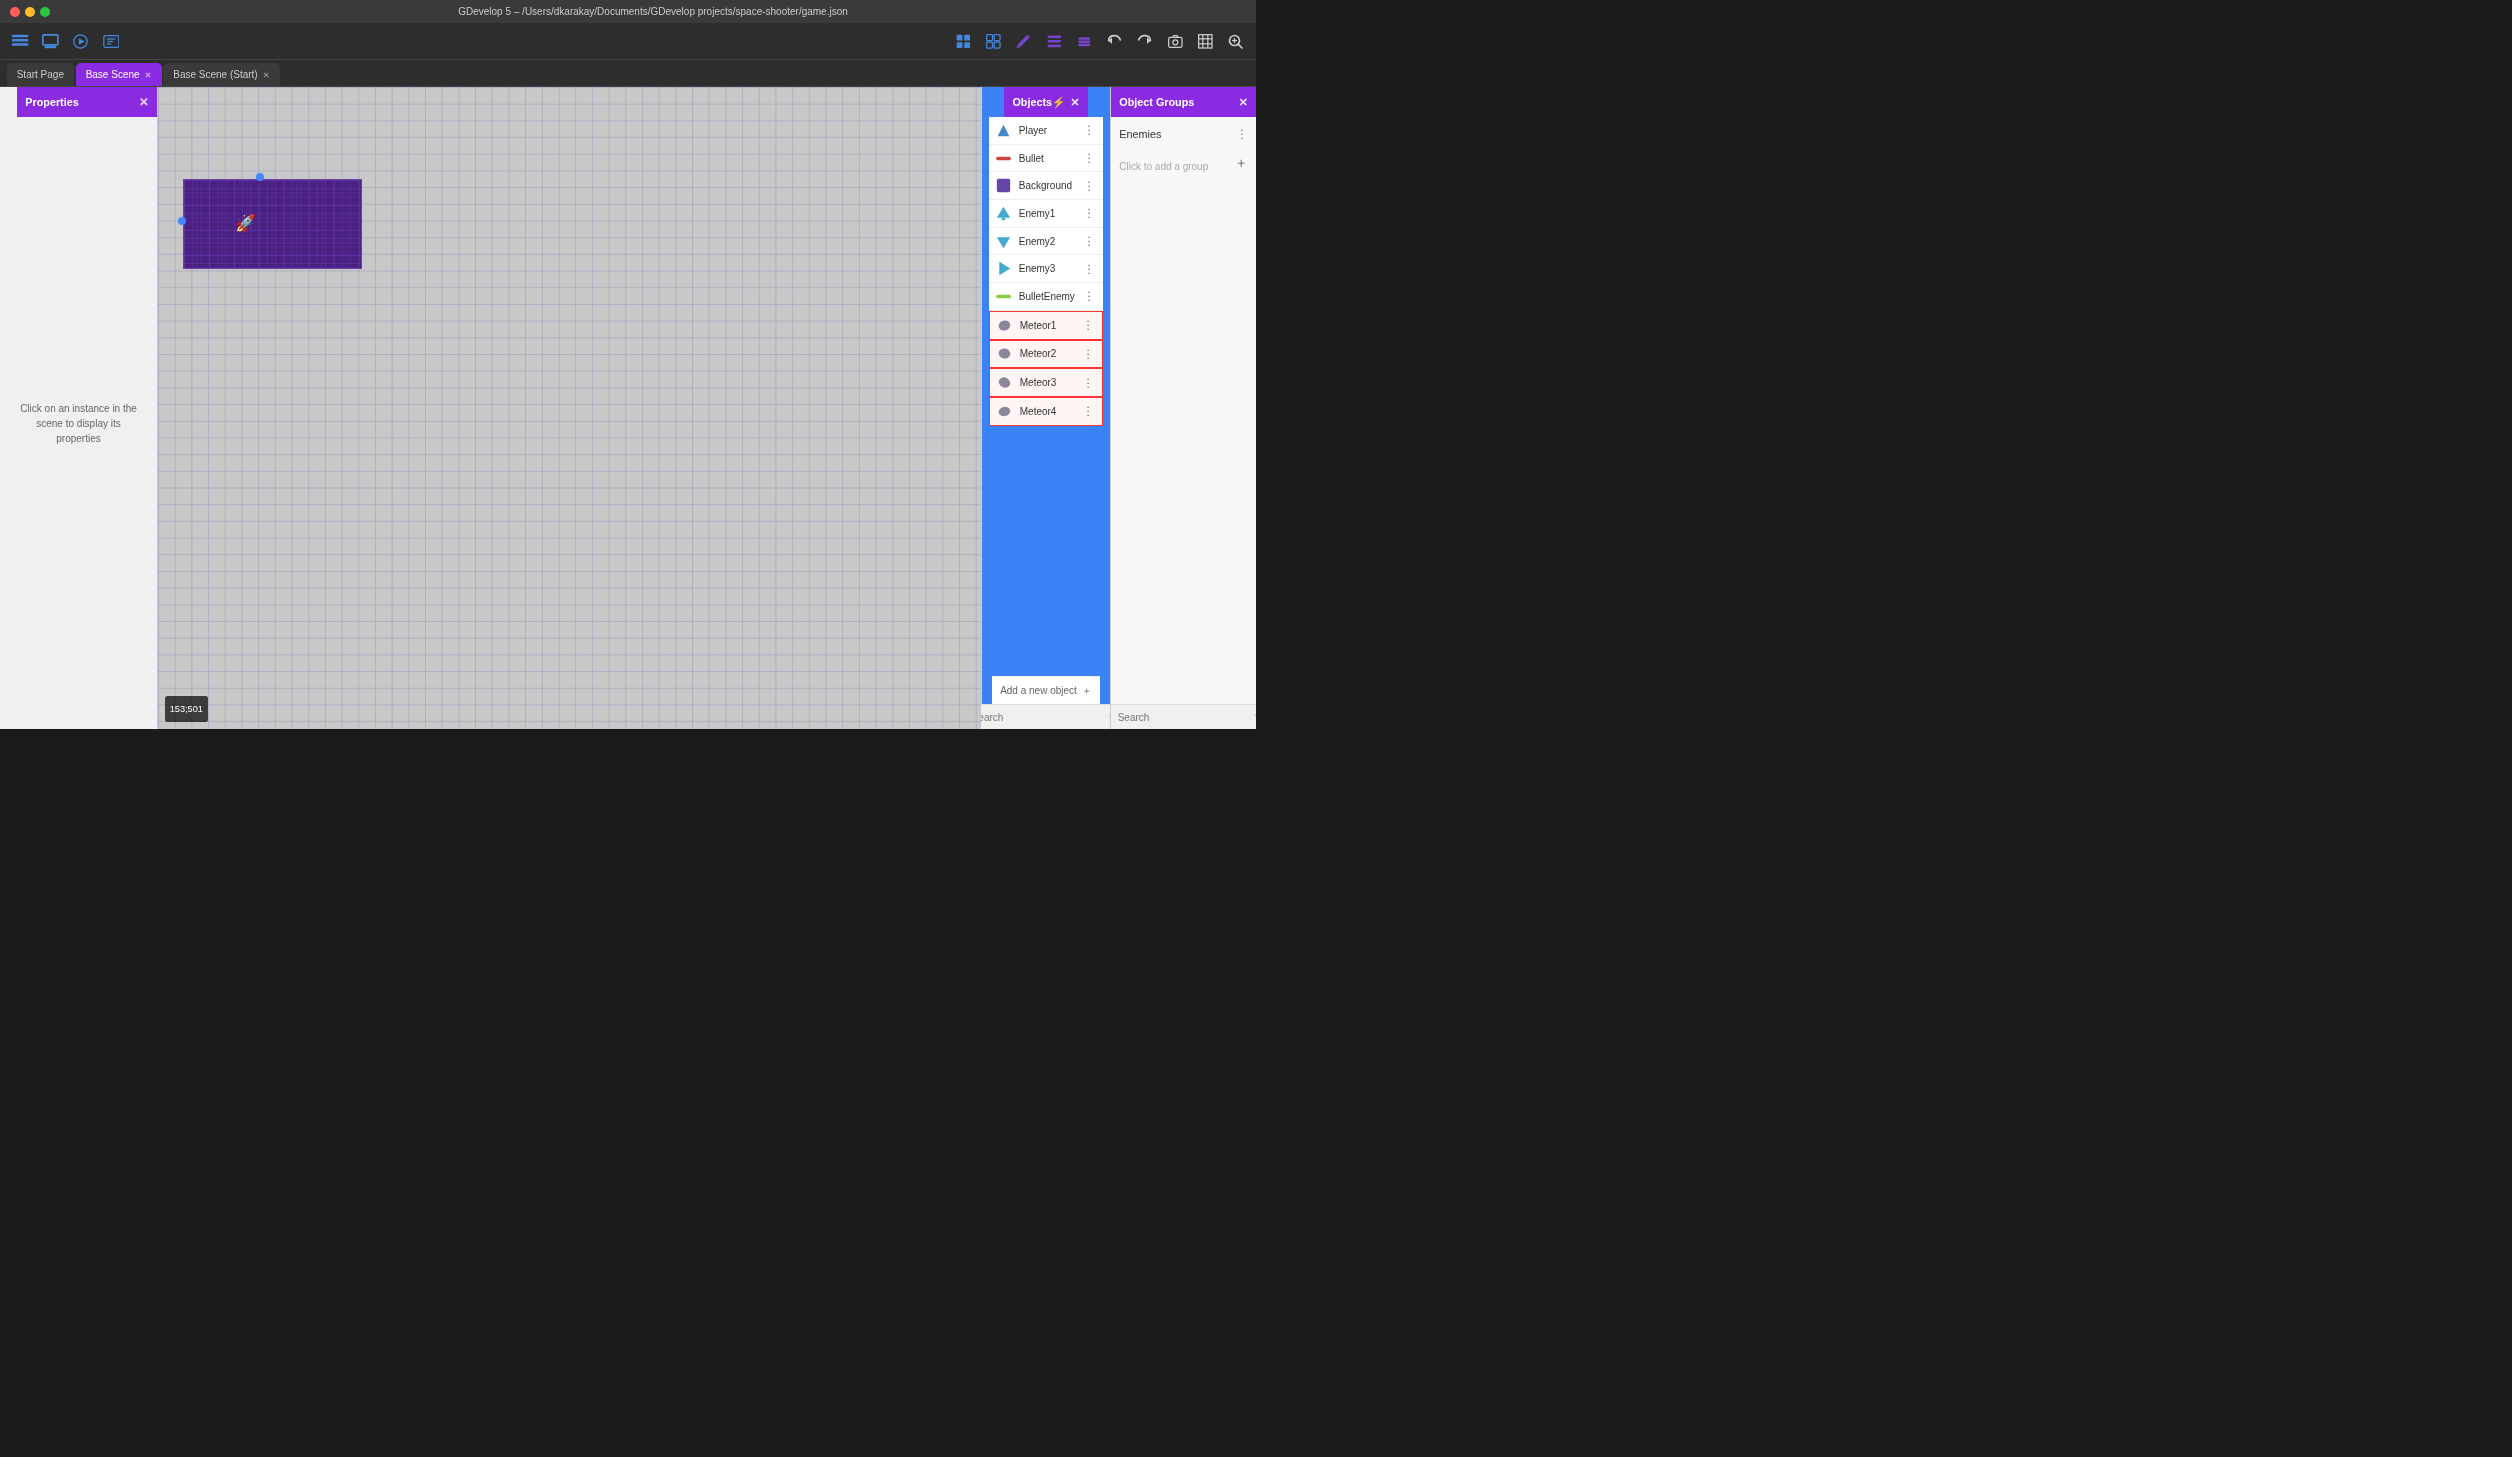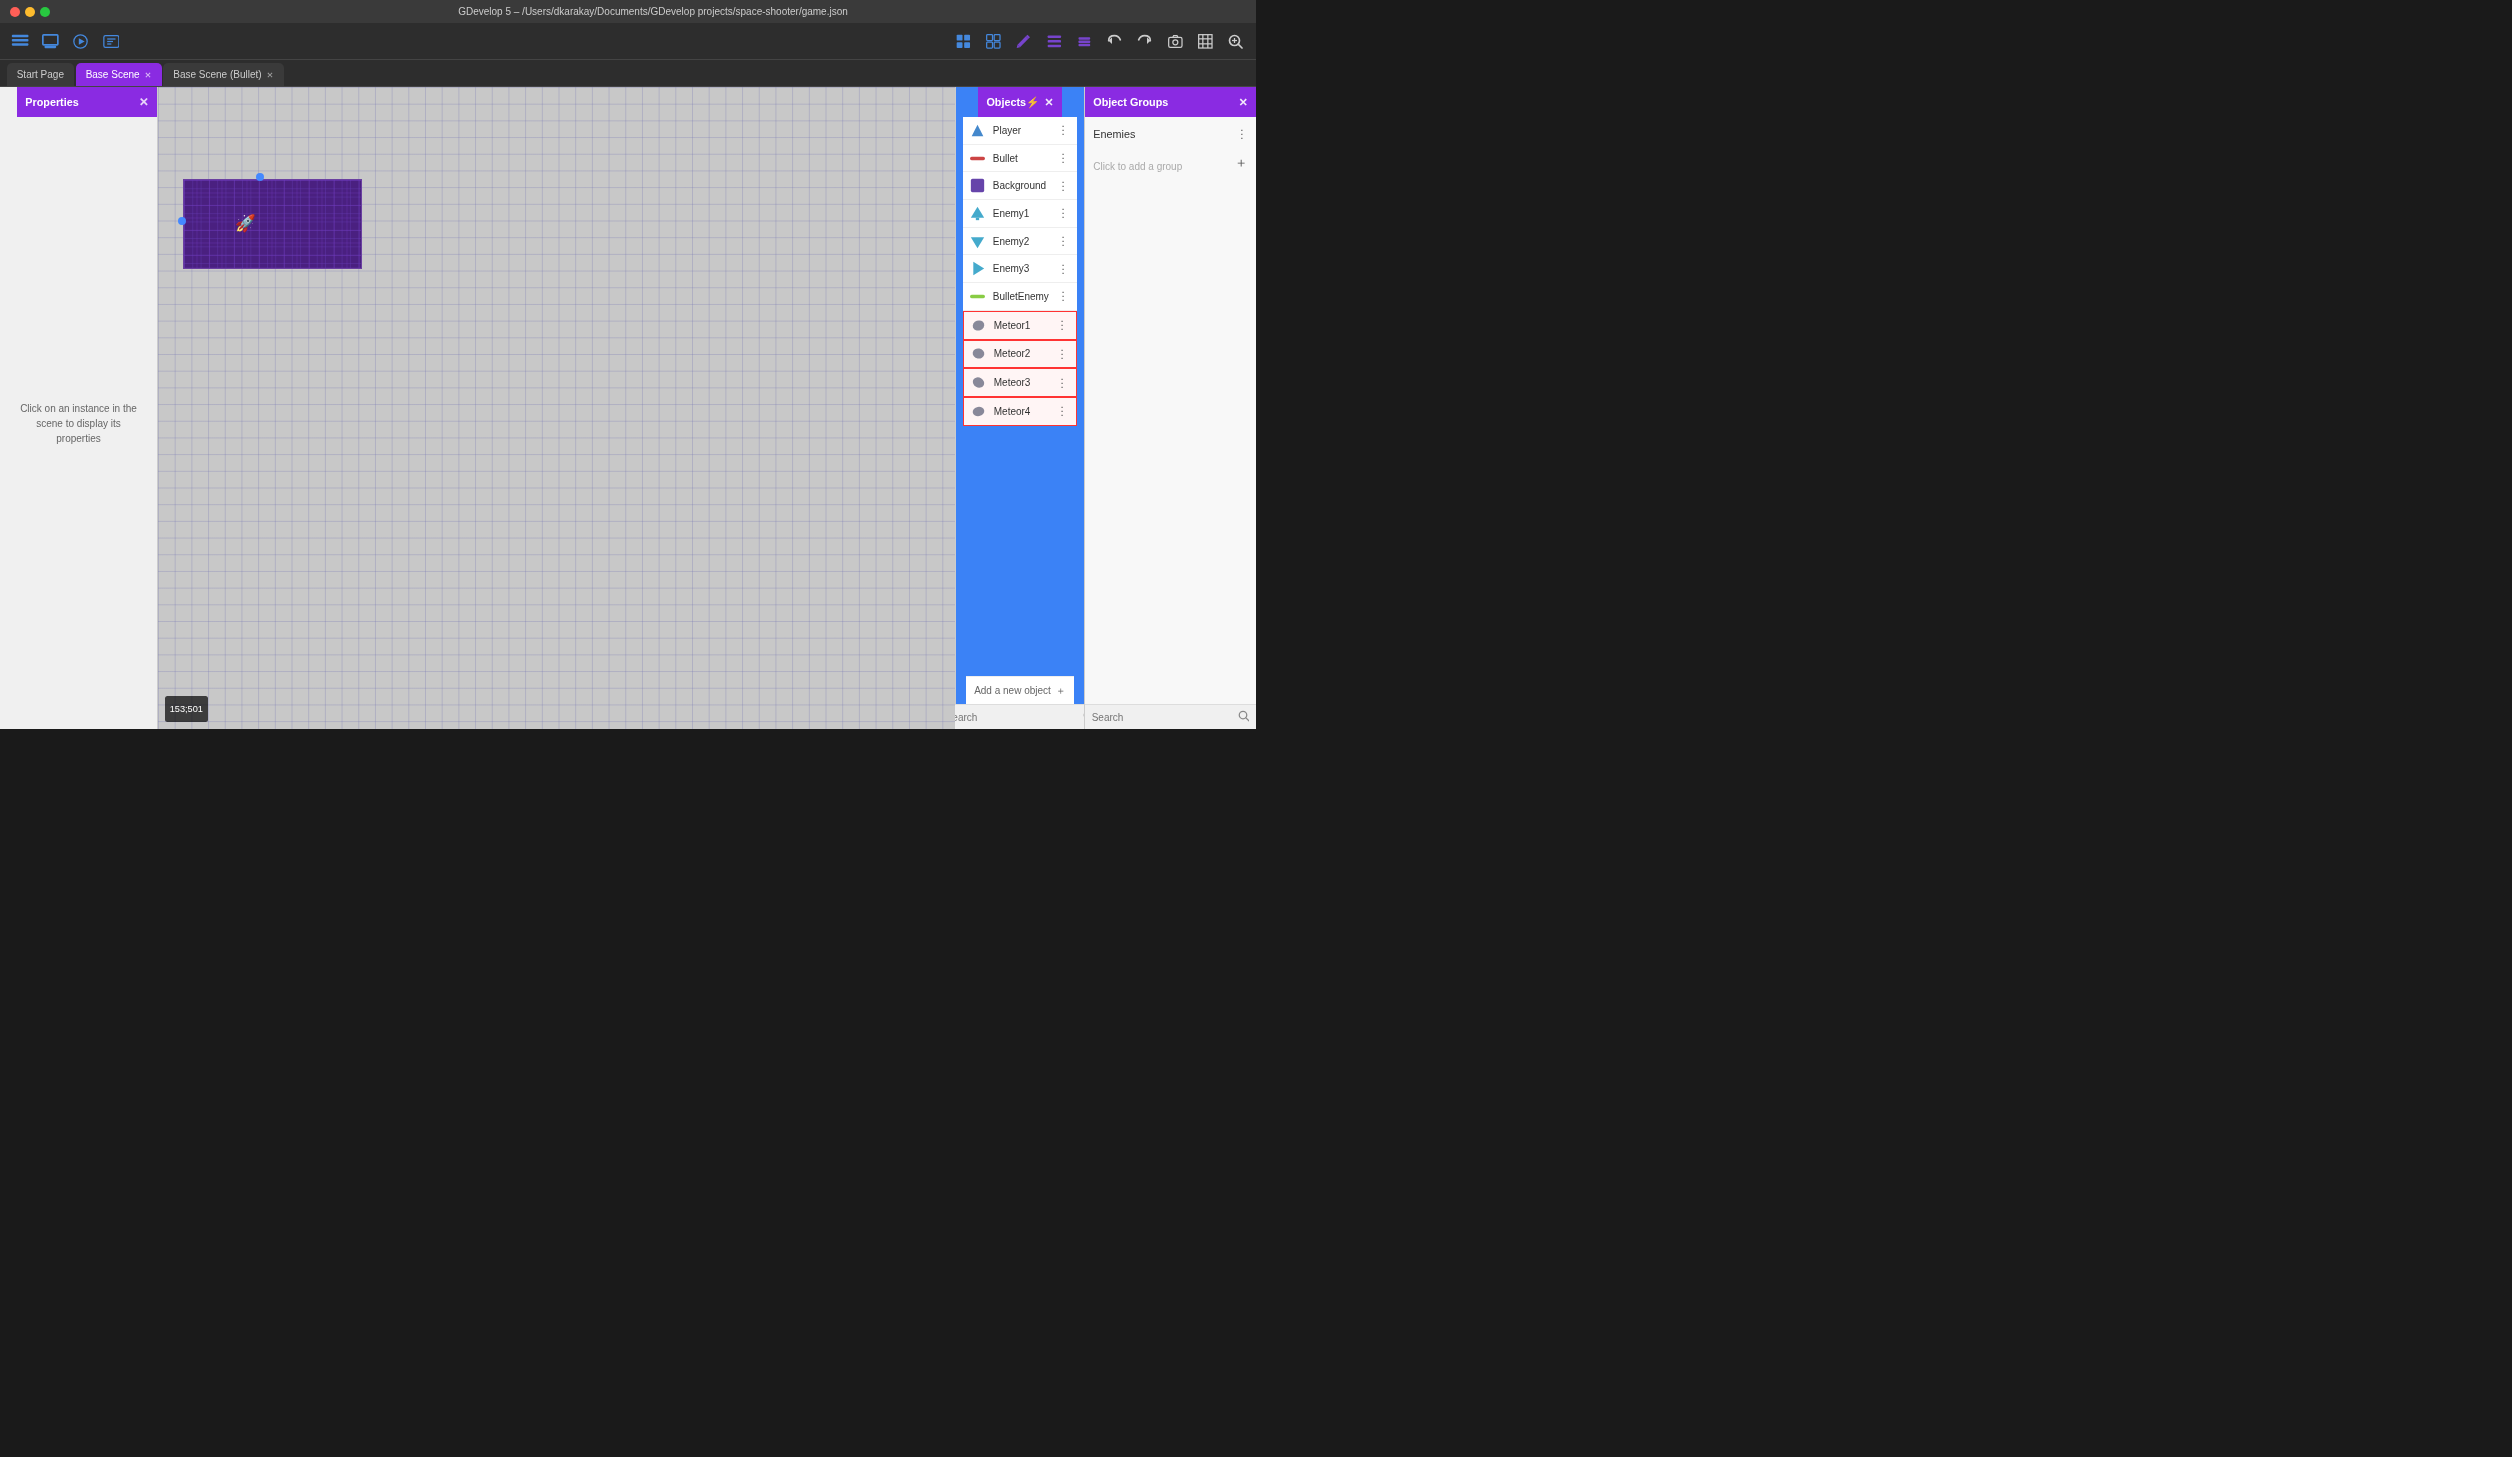--- a/index.html
+++ b/index.html
@@ -290,21 +290,21 @@
       border: none;
       background: transparent;
       font-size: 10px;
       outline: none;
       color: #333;
     }
     .search-icon-svg { color: #888; font-size: 10px; }
 
     
     .groups-panel {
-      width: 172px;
+      width: 146px;
       background: #f8f8f8;
       border-left: 0.8px solid #ccc;
       display: flex;
       flex-direction: column;
     }
     .groups-header {
       background: #8a2be2;
       color: white;
       padding: 6.7px 8.3px;
       font-size: 10.8px;
@@ -491,21 +491,21 @@
 
 <div class="tabs">
   <div class="tab">
     <span>Start Page</span>
   </div>
   <div class="tab active">
     <span>Base Scene</span>
     <span class="tab-close">✕</span>
   </div>
   <div class="tab">
-    <span>Base Scene (Bullet)</span>
+    <span>Base Scene (Start)</span>
     <span class="tab-close">✕</span>
   </div>
 </div>
 
 <div class="main-layout">
 
   <div class="properties-panel">
     <div class="panel-header">
       <span>Properties</span>
       <span class="panel-close">✕</span>

